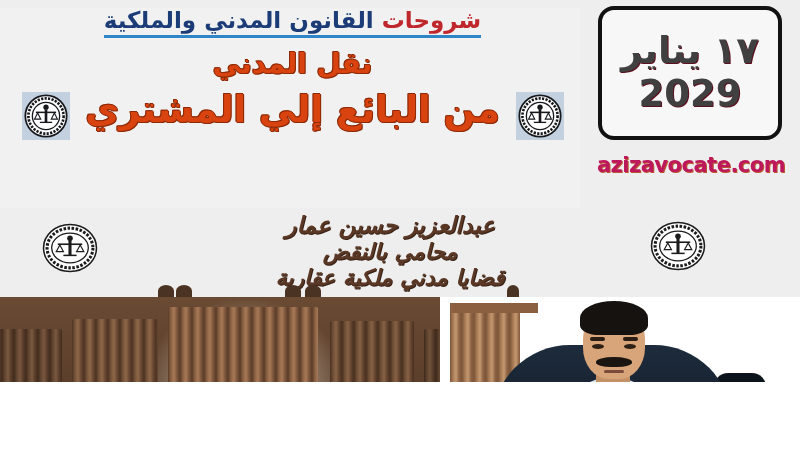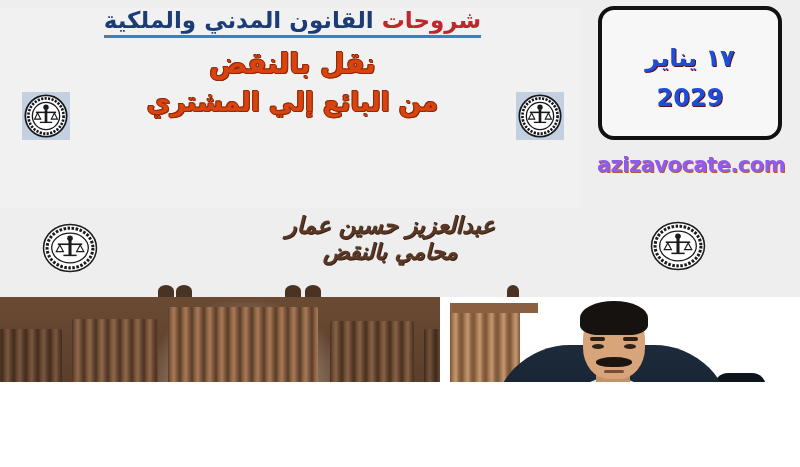--- a/index.html
+++ b/index.html
@@ -70,21 +70,21 @@
     font-size: 28px;
     font-weight: bold;
     color: #d8430f;
     line-height: 1.42;
     white-space: nowrap;
     text-shadow:
       1px 0 0 #8e2a07, -1px 0 0 #8e2a07,
       0 1px 0 #8e2a07, 0 -1px 0 #8e2a07,
       1px 1px 0 #8e2a07, -1px -1px 0 #8e2a07;
   }
-  .title-line.l2 { font-size: 26px; }
+  .title-line.l2 { font-size: 37px; }
 
   
   .seal {
     position: relative;
     display: inline-block;
   }
   .seal svg { display: block; }
   .seal-boxed {
     background: #c3d0e0;
     padding: 2px;
@@ -116,44 +116,43 @@
     border-radius: 16px;
     box-sizing: border-box;
     display: flex;
     flex-direction: column;
     align-items: center;
     justify-content: center;
     direction: rtl;
   }
   .date-line {
     font-family: "DejaVu Sans", sans-serif;
-    font-size: 24px;
+    font-size: 37px;
     font-weight: bold;
-    color: #1d4ed8;
+    color: #404040;
     line-height: 1.15;
     white-space: nowrap;
     text-shadow: 1px 1px 0 #5e0f1d;
-    margin-top: 12px;
   }
 
   
   .site-strip {
     position: absolute;
     left: 588px; top: 148px;
     width: 206px; height: 34px;
     background: #eeeeee;
     display: flex;
     align-items: center;
     justify-content: center;
   }
   .site-text {
     font-family: "DejaVu Sans", sans-serif;
     font-size: 21px;
     font-weight: bold;
-    color: #8b5cf6;
+    color: #be185d;
     letter-spacing: -0.5px;
     white-space: nowrap;
     text-shadow: 1px 1px 0 #b9562e;
   }
 
   
   .name-block {
     position: absolute;
     left: 110px; top: 212px;
     width: 560px;
@@ -403,21 +402,21 @@
   </div>
 
   <div class="header-strip">
     <div class="header-text">
       <span class="hl-red">شروحات</span>
       <span>القانون المدني والملكية</span>
     </div>
   </div>
 
   <div class="title-block">
-    <div class="title-line l1">نقل بالنقض</div>
+    <div class="title-line l1">نقل المدني</div>
     <div class="title-line l2">من البائع إلي المشتري</div>
   </div>
 
   <div class="seal seal-boxed seal-title-left">
     <svg width="44" height="44" viewBox="0 0 100 100" aria-hidden="true">
       <circle cx="50" cy="50" r="47" fill="#ffffff" stroke="#16181c" stroke-width="4"></circle>
       <circle cx="50" cy="50" r="40" fill="none" stroke="#16181c" stroke-width="6" stroke-dasharray="5 3"></circle>
       <circle cx="50" cy="50" r="31" fill="#ffffff" stroke="#16181c" stroke-width="3"></circle>
       <circle cx="50" cy="30" r="6" fill="#16181c"></circle>
       <rect x="47" y="35" width="6" height="30" fill="#16181c"></rect>
@@ -447,20 +446,21 @@
     <div class="date-line">2029</div>
   </div>
 
   <div class="site-strip">
     <div class="site-text">azizavocate.com</div>
   </div>
 
   <div class="name-block">
     <div class="name-line n1">عبدالعزيز حسين عمار</div>
     <div class="name-line n2">محامي بالنقض</div>
+    <div class="name-line n3">قضايا مدني ملكية عقارية</div>
   </div>
 
   <div class="seal seal-name-left">
     <svg width="56" height="52" viewBox="0 0 110 100" aria-hidden="true">
       <ellipse cx="55" cy="50" rx="52" ry="46" fill="#ffffff" stroke="#1c1c1c" stroke-width="3"></ellipse>
       <ellipse cx="55" cy="50" rx="45" ry="39" fill="none" stroke="#1c1c1c" stroke-width="6" stroke-dasharray="5 3"></ellipse>
       <ellipse cx="55" cy="50" rx="36" ry="29" fill="#ffffff" stroke="#1c1c1c" stroke-width="2.5"></ellipse>
       <circle cx="55" cy="31" r="5.5" fill="#1c1c1c"></circle>
       <rect x="52" y="36" width="6" height="28" fill="#1c1c1c"></rect>
       <rect x="31" y="41" width="48" height="3.2" fill="#1c1c1c"></rect>

